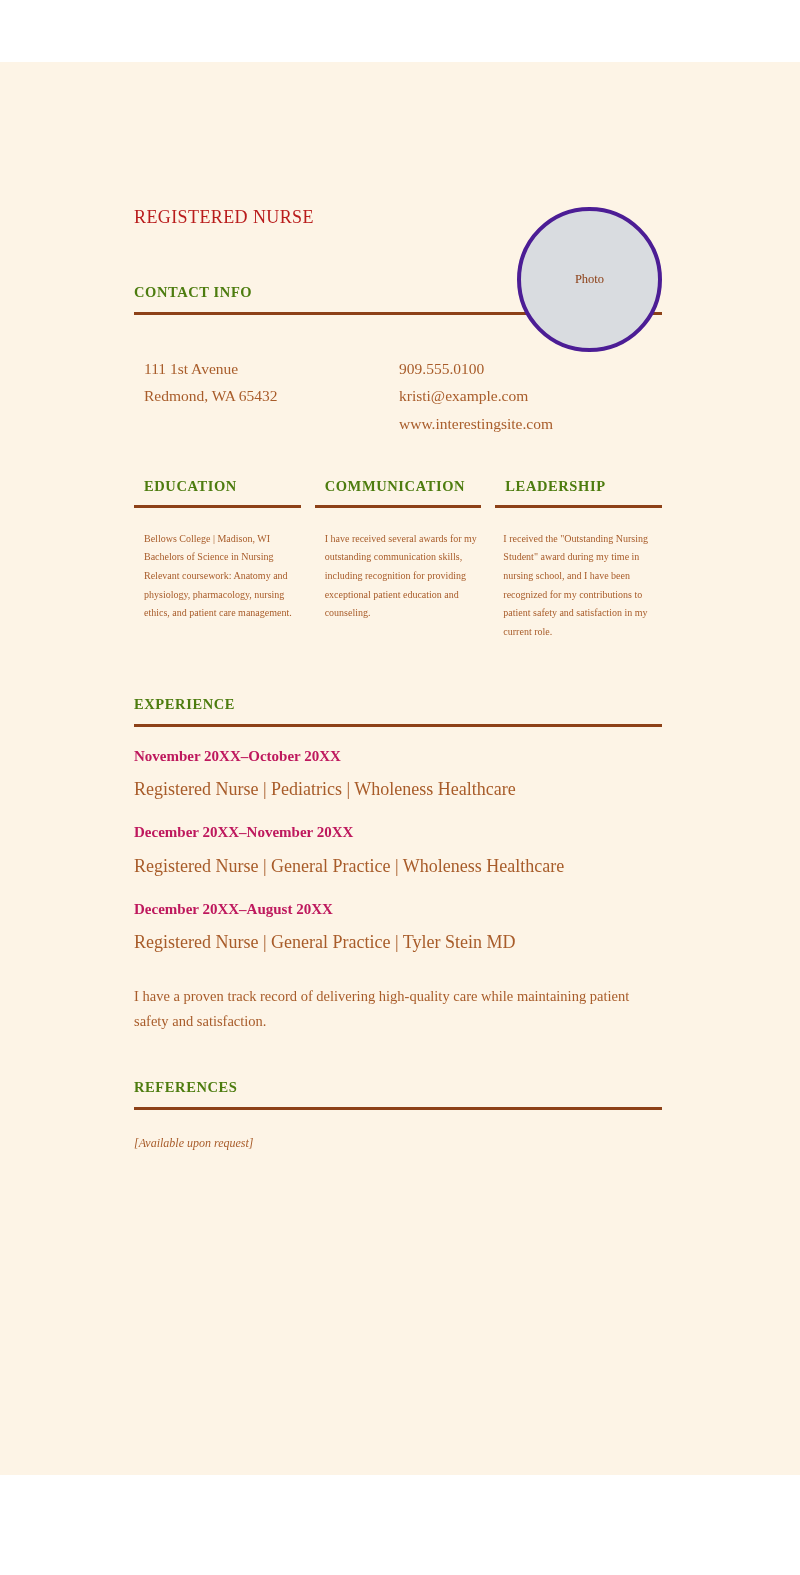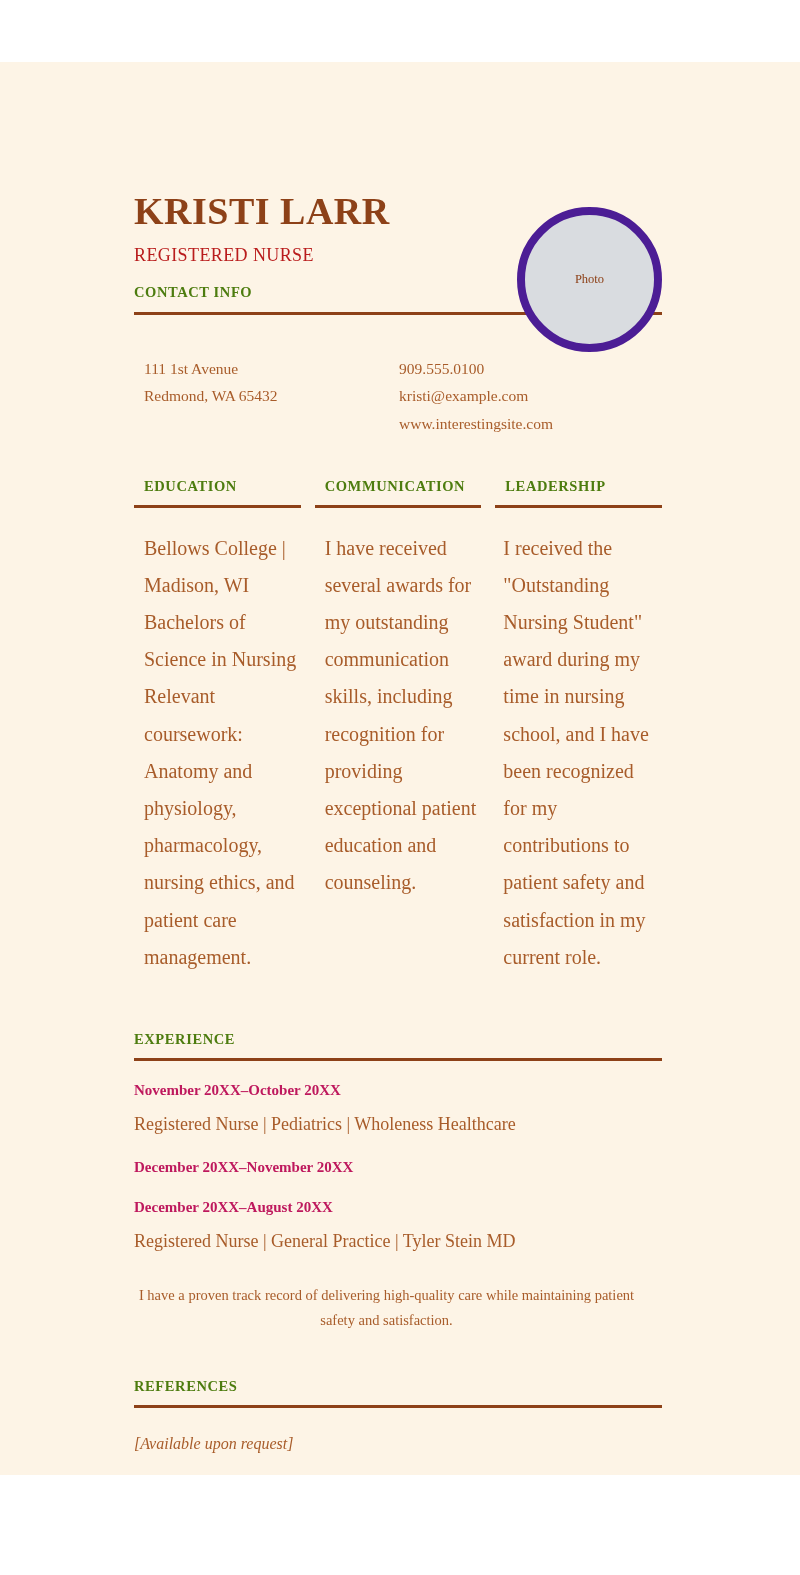--- a/index.html
+++ b/index.html
@@ -56,21 +56,21 @@
     line-height: 1;
   }
   .photo {
     position: absolute;
     right: 0px;
     top: 145px;
     width: 145px;
     height: 145px;
     border-radius: 50%;
     background: #d9dce0;
-    border: 8px solid #4c1d95;
+    border: 4px solid #4c1d95;
     box-sizing: border-box;
     display: flex;
     align-items: center;
     justify-content: center;
   }
   .photo-label {
     font-size: 12.5px;
     color: #8d4118;
   }
 
@@ -104,21 +104,21 @@
     display: flex;
     margin-top: 42px;
     gap: 14px;
   }
   .col { width: 169px; }
   .col .sec-head { text-align: left; padding-left: 10px; }
   .col.c1 .sec-head { padding-left: 10px; }
   .col .rule { margin-top: 11px; }
   .col-body {
     margin-top: 22px;
-    font-size: 20px;
+    font-size: 10px;
     color: #a85c2a;
     line-height: 1.86;
     padding-left: 10px;
     box-sizing: border-box;
   }
   .col.c3 .col-body { padding-left: 8px; }
 
   
   .exp-block { margin-top: 56px; }
   .exp-items { margin-top: 16px; }
@@ -135,41 +135,39 @@
     color: #a85c2a;
     margin-top: 9px;
     line-height: 1.5;
   }
   .exp-summary {
     font-size: 14.5px;
     color: #a85c2a;
     line-height: 1.72;
     margin-top: 28px;
     max-width: 505px;
-    text-align: center;
   }
 
   
   .ref-block { margin-top: 46px; }
   .ref-body {
     margin-top: 24px;
-    font-size: 16px;
+    font-size: 12px;
     font-style: italic;
     color: #a85c2a;
     line-height: 1.5;
   }
 </style>
 </head>
 <body>
 
 <div class="page">
   <div class="content">
 
     <div class="header">
-      <div class="name">KRISTI LARR</div>
       <div class="jobtitle">REGISTERED NURSE</div>
     </div>
     <div class="photo">
       <span class="photo-label">Photo</span>
     </div>
 
     <div class="contact-block">
       <div class="sec-head">CONTACT INFO</div>
       <div class="rule"></div>
       <div class="contact-grid">
@@ -206,20 +204,21 @@
     <div class="exp-block">
       <div class="sec-head">EXPERIENCE</div>
       <div class="rule"></div>
       <div class="exp-items">
         <div class="exp-item">
           <div class="exp-dates">November 20XX–October 20XX</div>
           <div class="exp-role">Registered Nurse | Pediatrics | Wholeness Healthcare</div>
         </div>
         <div class="exp-item">
           <div class="exp-dates">December 20XX–November 20XX</div>
+          <div class="exp-role">Registered Nurse | General Practice | Wholeness Healthcare</div>
         </div>
         <div class="exp-item">
           <div class="exp-dates">December 20XX–August 20XX</div>
           <div class="exp-role">Registered Nurse | General Practice | Tyler Stein MD</div>
         </div>
       </div>
       <div class="exp-summary">I have a proven track record of delivering high-quality care while maintaining patient safety and satisfaction.</div>
     </div>
 
     <div class="ref-block">

